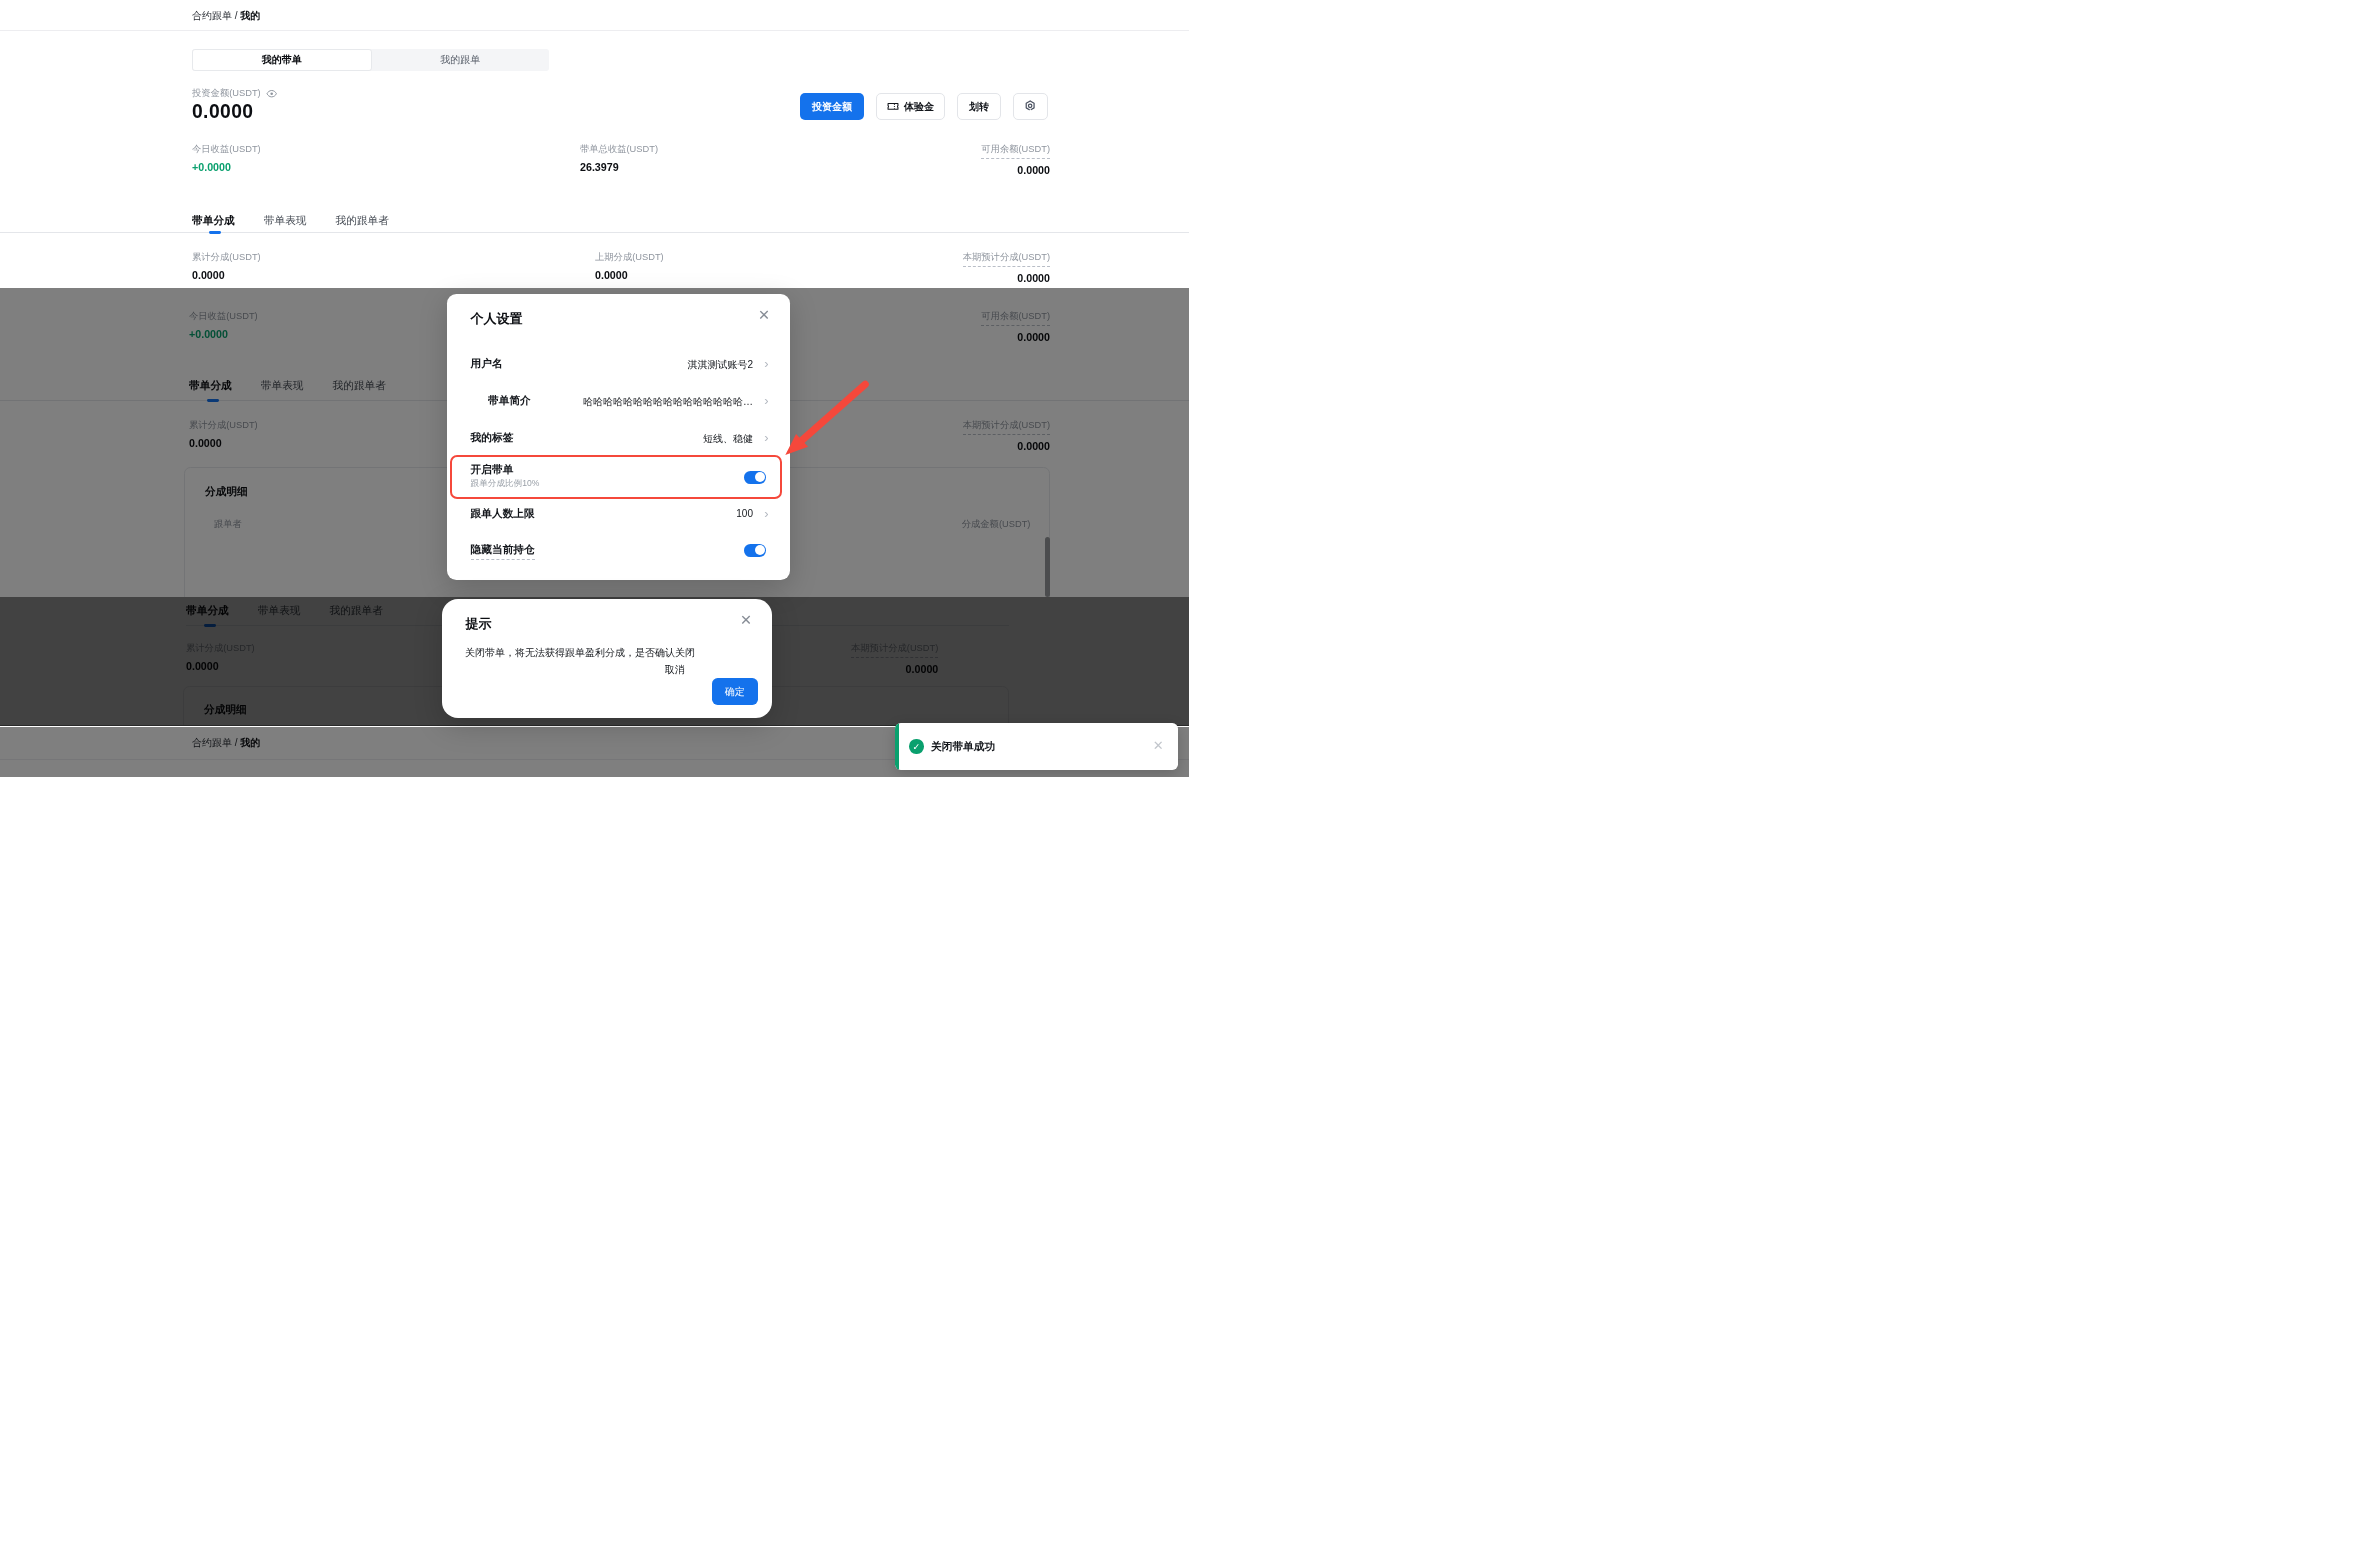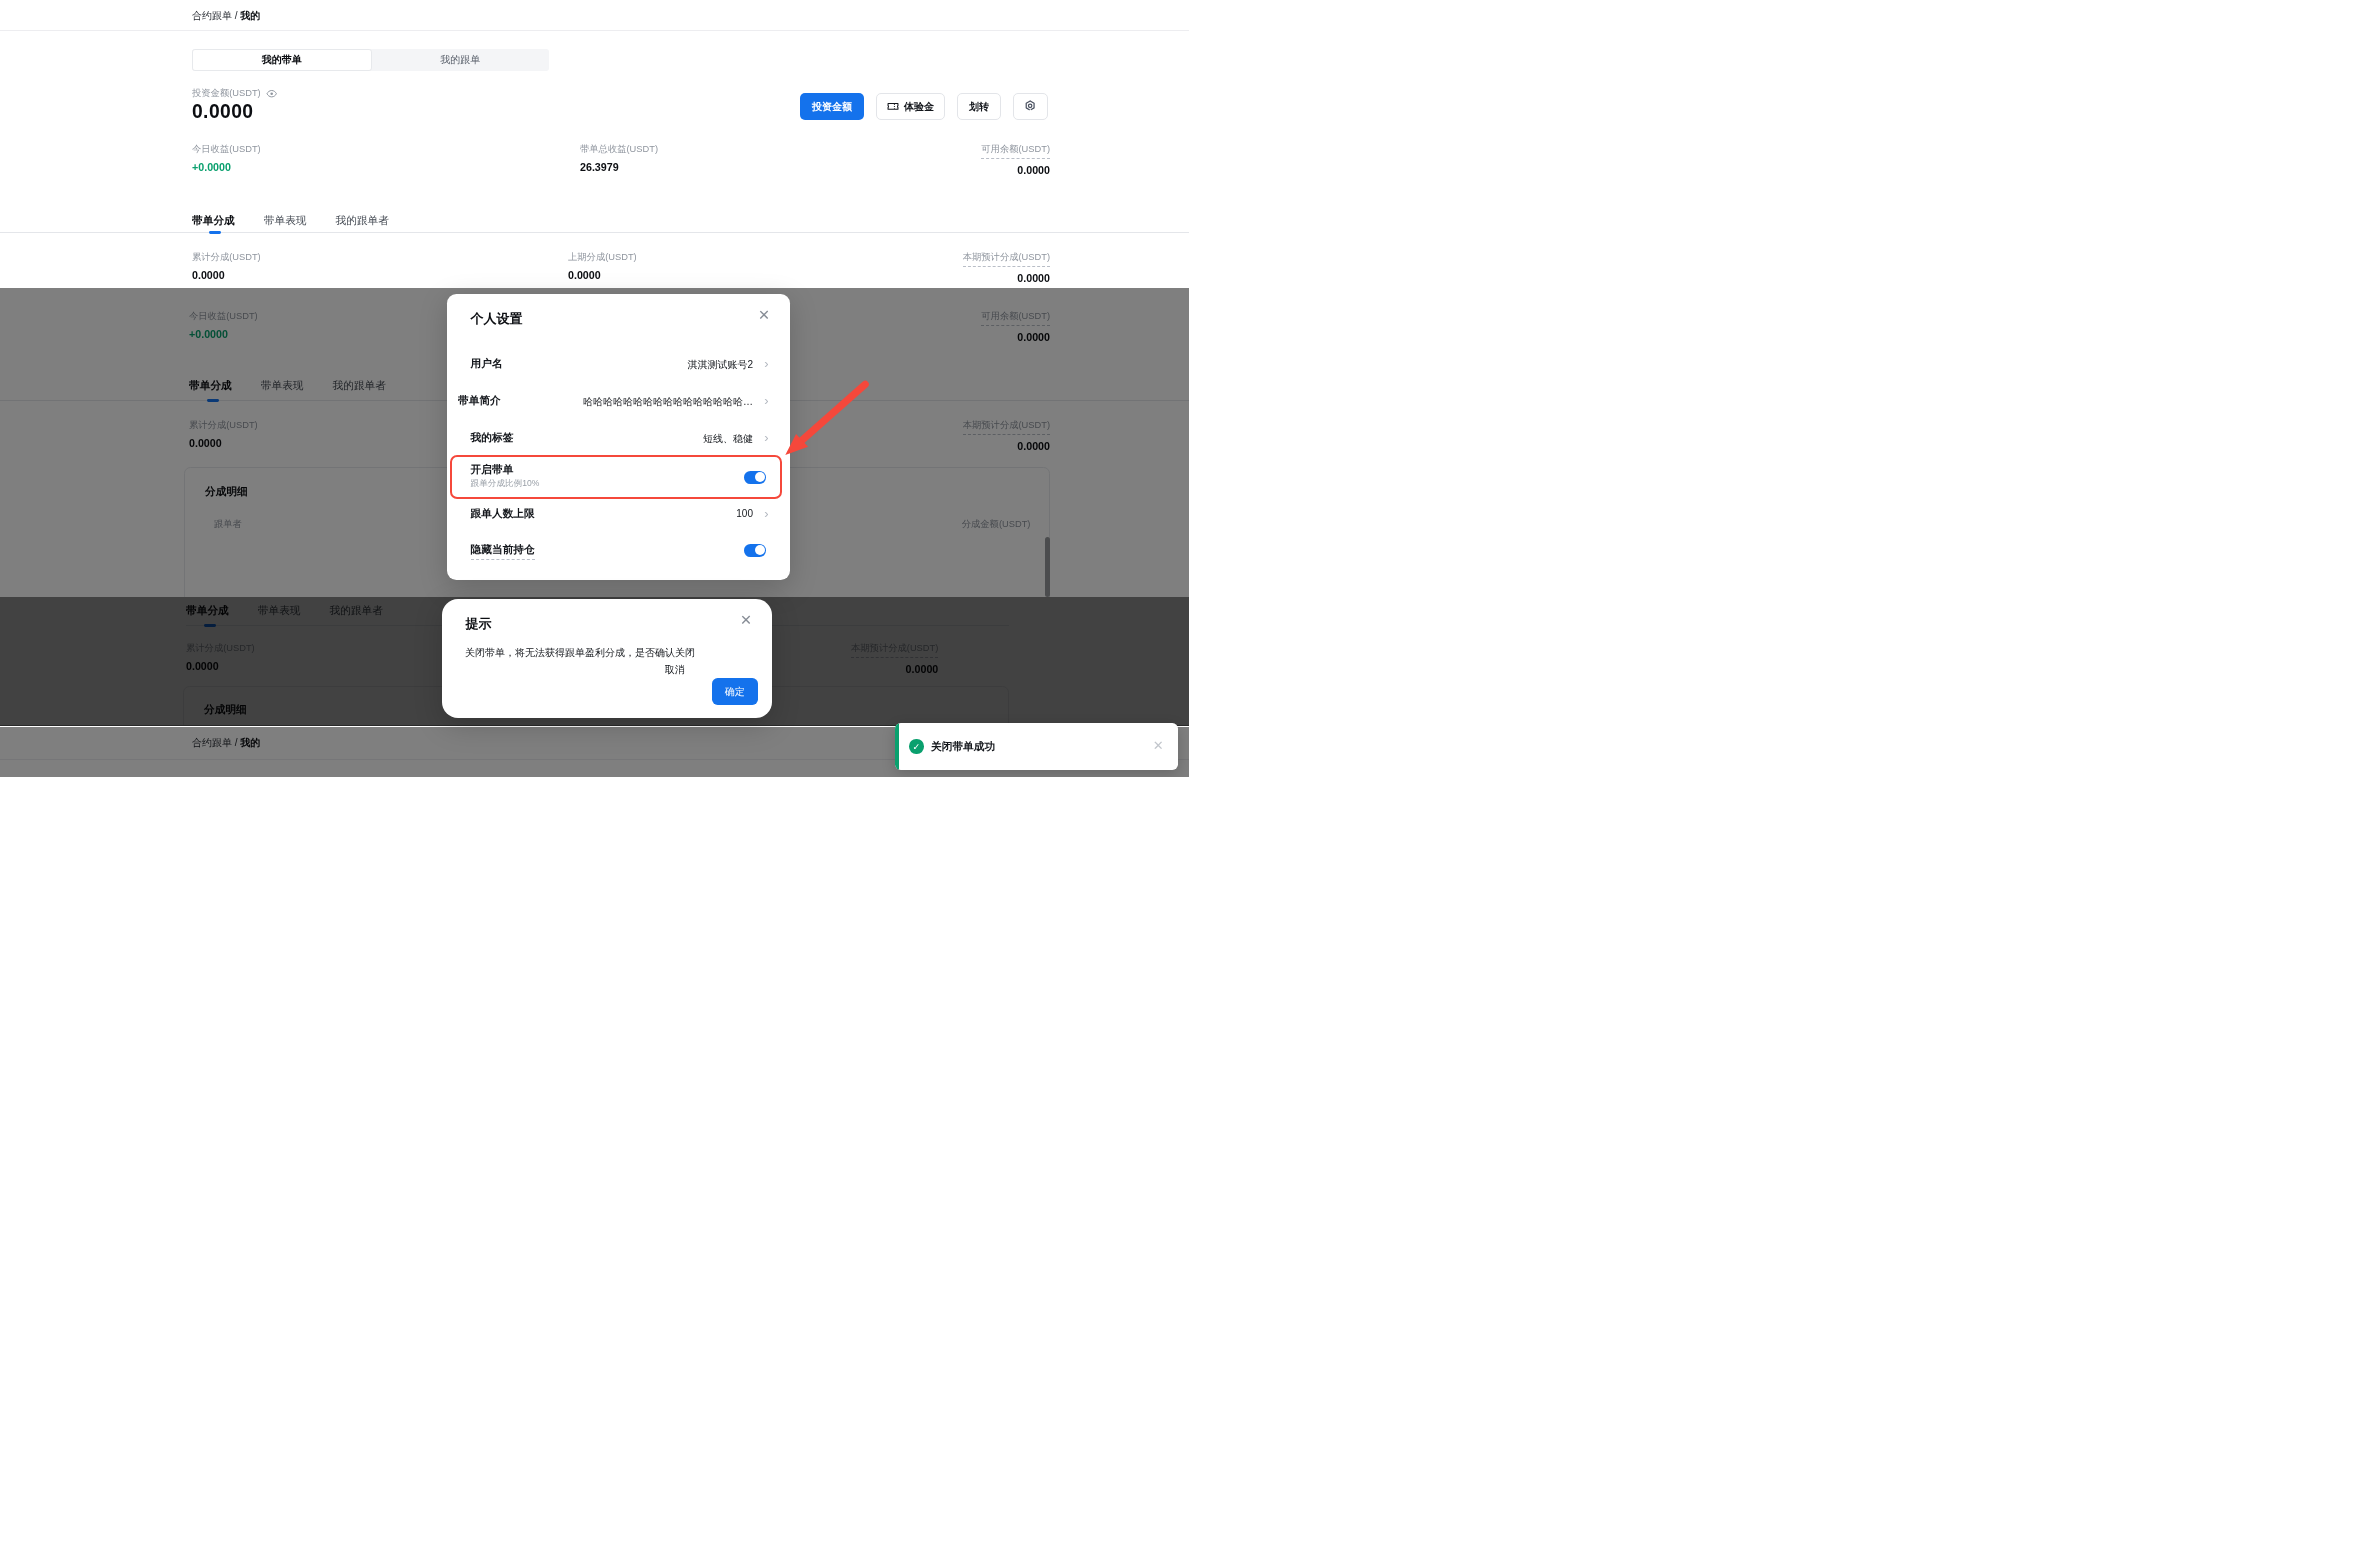--- a/index.html
+++ b/index.html
@@ -154,21 +154,21 @@
     </div>
     <div class="tabline" style="top:232px;">
         <div class="ind" style="left:209px;"></div>
       </div>
 
     <div>
       <div class="abs stat-block" style="left:192px; top:250px;">
         <span class="lbl">累计分成(USDT)</span>
         <div class="stat-val val15">0.0000</div>
       </div>
-      <div class="abs stat-block" style="left:568px; top:250px;">
+      <div class="abs stat-block" style="left:595px; top:250px;">
         <span class="lbl">上期分成(USDT)</span>
         <div class="stat-val val15">0.0000</div>
       </div>
       <div class="abs stat-block right" style="right:139px; top:250px;">
         <span class="lbl dashed">本期预计分成(USDT)</span>
         <div class="stat-val val15">0.0000</div>
       </div>
     </div>
   </div>
 
@@ -250,21 +250,21 @@
     <div class="m-title">个人设置</div>
     <div class="m-close">✕</div>
 
     <div>
       <div class="m-row-label abs" style="left:23.6px; top:63px;">用户名</div>
       <div class="m-row-value" style="top:64px;">淇淇测试账号2</div>
       <div class="m-chevron" style="top:63px;">›</div>
     </div>
 
     <div>
-      <div class="m-row-label abs" style="left:11px; top:100px;">带单简介</div>
+      <div class="m-row-label abs" style="left:41px; top:100px;">带单简介</div>
       <div class="m-row-value" style="top:101px;">哈哈哈哈哈哈哈哈哈哈哈哈哈哈哈哈…</div>
       <div class="m-chevron" style="top:100px;">›</div>
     </div>
 
     <div>
       <div class="m-row-label abs" style="left:23.6px; top:137px;">我的标签</div>
       <div class="m-row-value" style="top:138px;">短线、稳健</div>
       <div class="m-chevron" style="top:137px;">›</div>
     </div>
 

